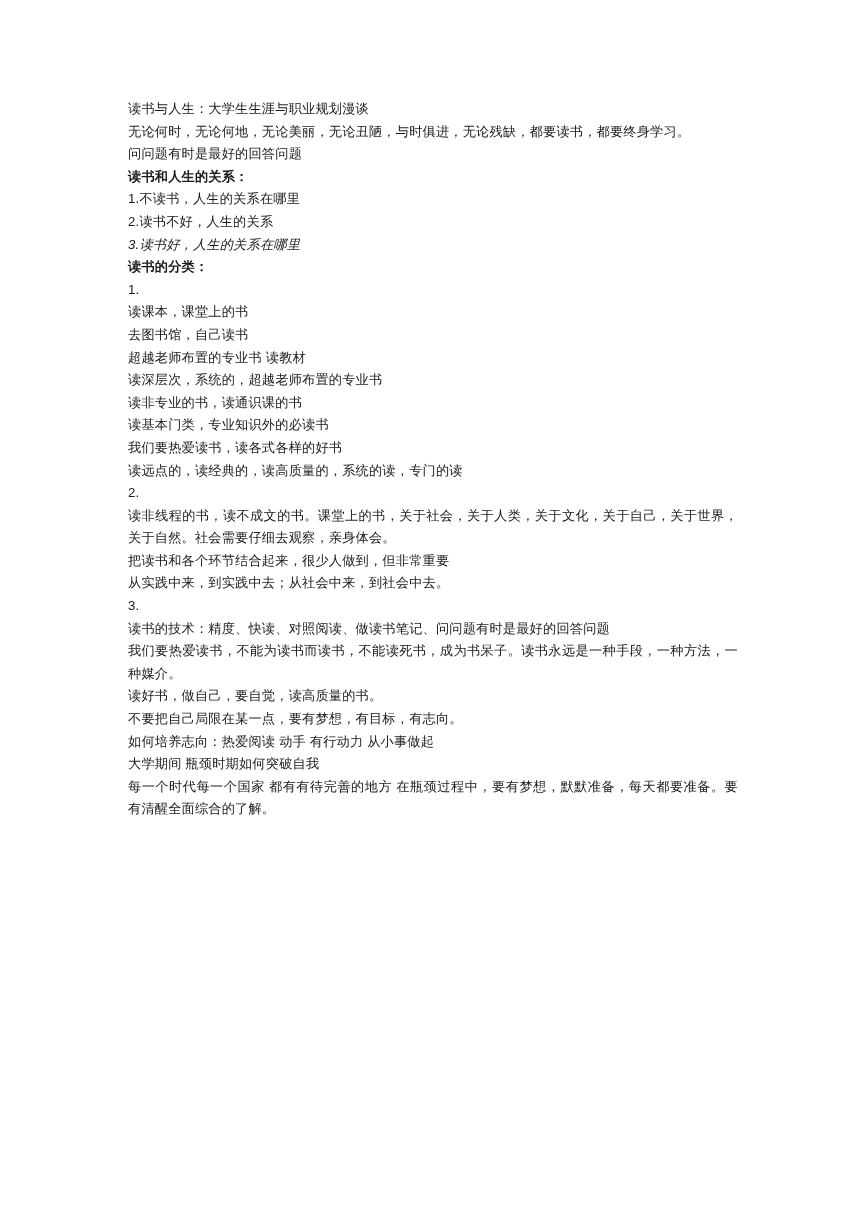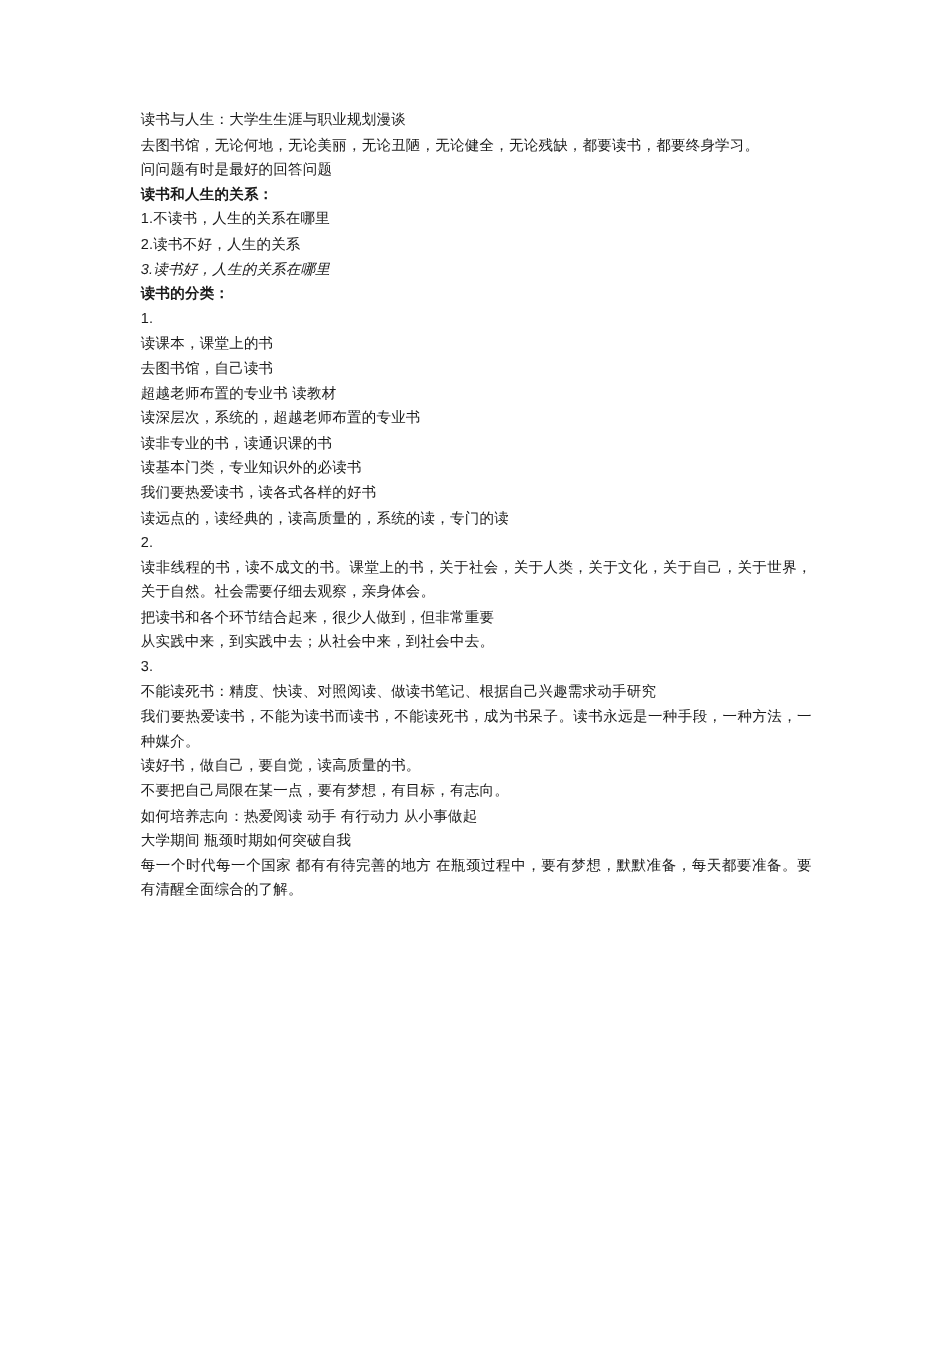--- a/index.html
+++ b/index.html
@@ -38,42 +38,42 @@
     font-weight: bold;
   }
 </style>
 </head>
 <body>
 
 <div class="page">
   <div class="content">
 
     <p class="line" style="margin: 0px;">读书与人生：大学生生涯与职业规划漫谈</p>
-    <p class="line" style="margin: 0px;">去图书馆，无论何地，无论美丽，无论丑陋，无论健全，无论残缺，都要读书，都要终身学习。</p>
+    <p class="line" style="margin: 0px;">无论何时，无论何地，无论美丽，无论丑陋，与时俱进，无论残缺，都要读书，都要终身学习。</p>
     <p class="line" style="margin: 0px;">问问题有时是最好的回答问题</p>
     <p class="line bold" style="margin: 0px;">读书和人生的关系：</p>
     <p class="line" style="margin: 0px;">1.不读书，人生的关系在哪里</p>
     <p class="line" style="margin: 0px;">2.读书不好，人生的关系</p>
     <p class="line" style="margin: 0px; font-style: italic;">3.读书好，人生的关系在哪里</p>
     <p class="line bold" style="margin: 0px;">读书的分类：</p>
     <p class="line" style="margin: 0px;">1.</p>
     <p class="line" style="margin: 0px;">读课本，课堂上的书</p>
     <p class="line" style="margin: 0px;">去图书馆，自己读书</p>
     <p class="line" style="margin: 0px;">超越老师布置的专业书  读教材</p>
     <p class="line" style="margin: 0px;">读深层次，系统的，超越老师布置的专业书</p>
     <p class="line" style="margin: 0px;">读非专业的书，读通识课的书</p>
     <p class="line" style="margin: 0px;">读基本门类，专业知识外的必读书</p>
     <p class="line" style="margin: 0px;">我们要热爱读书，读各式各样的好书</p>
     <p class="line" style="margin: 0px;">读远点的，读经典的，读高质量的，系统的读，专门的读</p>
     <p class="line" style="margin: 0px;">2.</p>
     <p class="line" style="margin: 0px;">读非线程的书，读不成文的书。课堂上的书，关于社会，关于人类，关于文化，关于自己，关于世界，关于自然。社会需要仔细去观察，亲身体会。</p>
     <p class="line" style="margin: 0px;">把读书和各个环节结合起来，很少人做到，但非常重要</p>
     <p class="line" style="margin: 0px;">从实践中来，到实践中去；从社会中来，到社会中去。</p>
     <p class="line" style="margin: 0px;">3.</p>
-    <p class="line" style="margin: 0px;">不能读死书：精度、快读、对照阅读、做读书笔记、根据自己兴趣需求动手研究</p>
+    <p class="line" style="margin: 0px;">读书的技术：精度、快读、对照阅读、做读书笔记、问问题有时是最好的回答问题</p>
     <p class="line" style="margin: 0px;">我们要热爱读书，不能为读书而读书，不能读死书，成为书呆子。读书永远是一种手段，一种方法，一种媒介。</p>
     <p class="line" style="margin: 0px;">读好书，做自己，要自觉，读高质量的书。</p>
     <p class="line" style="margin: 0px;">不要把自己局限在某一点，要有梦想，有目标，有志向。</p>
     <p class="line" style="margin: 0px;">如何培养志向：热爱阅读  动手  有行动力  从小事做起</p>
     <p class="line" style="margin: 0px;">大学期间  瓶颈时期如何突破自我</p>
     <p class="line" style="margin: 0px;">每一个时代每一个国家  都有有待完善的地方  在瓶颈过程中，要有梦想，默默准备，每天都要准备。要有清醒全面综合的了解。</p>
 
   </div>
 </div>
 

